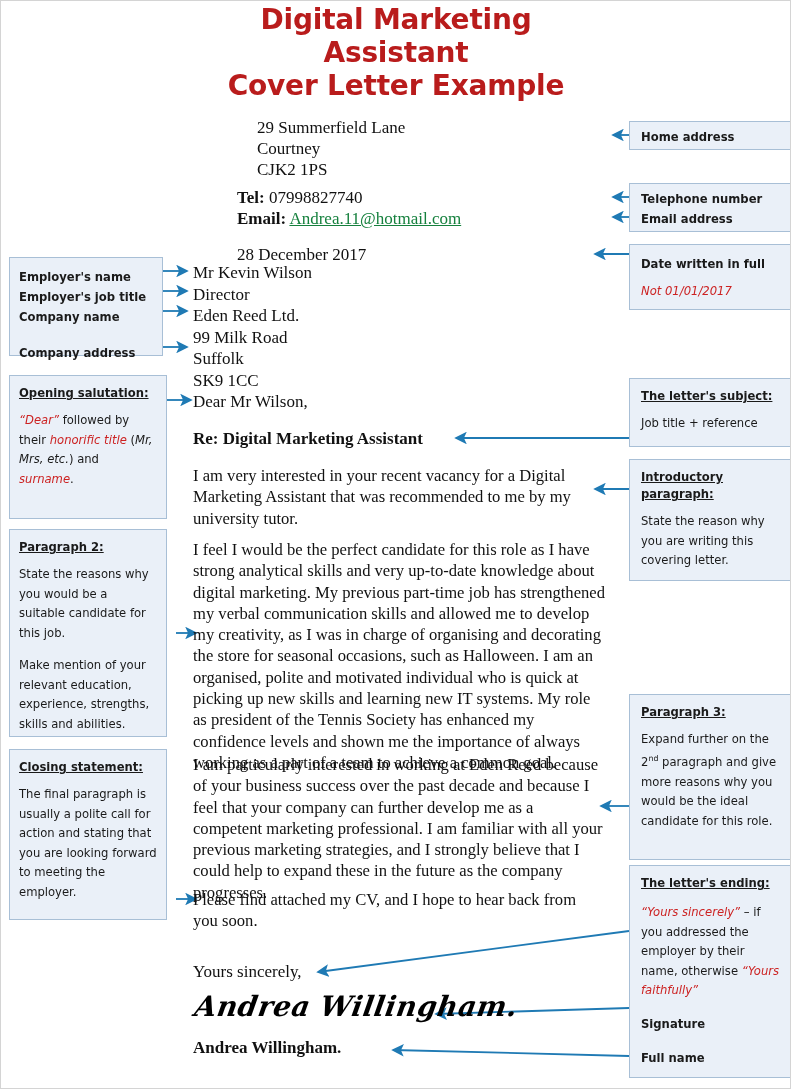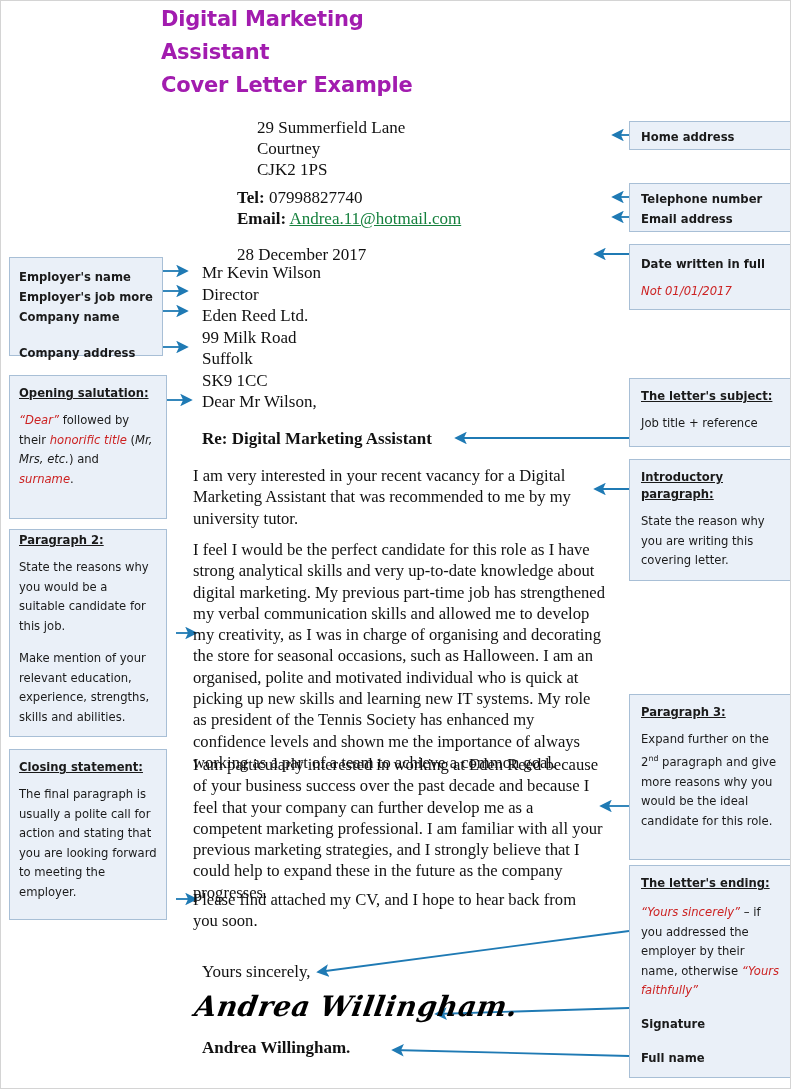--- a/index.html
+++ b/index.html
@@ -14,44 +14,44 @@
     background:#ffffff;
     border:1px solid #d4d4d4;
     box-sizing:border-box;
     overflow:hidden;
   }
 
   
   #title{
     position:absolute;
     left:160px; top:2px; width:470px;
-    color:#a21caf;
+    text-align:center;
+    color:#b91c1c;
     font-family:"DejaVu Sans", sans-serif;
     font-weight:bold;
-    font-size:21px;
+    font-size:28px;
     line-height:33px;
     letter-spacing:-0.2px;
   }
 
   
   .serif{
     font-family:"Liberation Serif","DejaVu Serif",serif;
     color:#111111;
   }
   .letter-right{
     position:absolute;
     text-align:left;
     font-size:17px;
     line-height:21px;
   }
   .letter-block{
     position:absolute;
     font-size:17px;
     line-height:21.5px;
-    margin-left:9px;
   }
   .para{
     position:absolute;
     font-size:16.6px;
     line-height:21.3px;
     text-align:left;
   }
   .bold{font-weight:bold;}
   a.email{color:#15803d;text-decoration:underline;}
 
@@ -213,31 +213,31 @@
 
   <div class="box" style="left:628px; top:864px; width:163px; height:213px;">
     <span class="hd" style="margin-bottom:11px;">The letter's ending:</span>
     <span><span class="red-i">“Yours sincerely”</span><span> – if you addressed the employer by their name, otherwise </span><span class="red-i">“Yours faithfully”</span></span>
     <span class="lbl" style="margin-top:13px;">Signature</span>
     <span class="lbl" style="margin-top:14px;">Full name</span>
   </div>
 
   <div class="box" style="left:8px; top:256px; width:154px; height:99px; padding:9px 9px;">
     <span class="lbl">Employer's name</span>
-    <span class="lbl">Employer's job more</span>
+    <span class="lbl">Employer's job title</span>
     <span class="lbl">Company name</span>
     <span class="lbl" style="margin-top:16px;">Company address</span>
   </div>
 
   <div class="box" style="left:8px; top:374px; width:158px; height:144px; padding:9px 9px;">
     <span class="hd">Opening salutation:</span>
     <span><span class="red-i">“Dear”</span><span> followed by their </span><span class="red-i">honorific title</span><span> (</span><span class="blk-i">Mr, Mrs, etc.</span><span>) and </span><span class="red-i">surname</span><span>.</span></span>
   </div>
 
-  <div class="box" style="left:8px; top:528px; width:158px; height:208px; padding:2px 9px;">
+  <div class="box" style="left:8px; top:528px; width:158px; height:208px; padding:9px 9px;">
     <span class="hd">Paragraph 2:</span>
     <p>State the reasons why you would be a suitable candidate for this job.</p>
     <p>Make mention of your relevant education, experience, strengths, skills and abilities.</p>
   </div>
 
   <div class="box" style="left:8px; top:748px; width:158px; height:171px; padding:9px 9px;">
     <span class="hd">Closing statement:</span>
     <span>The final paragraph is usually a polite call for action and stating that you are looking forward to meeting the employer.</span>
   </div>
 

